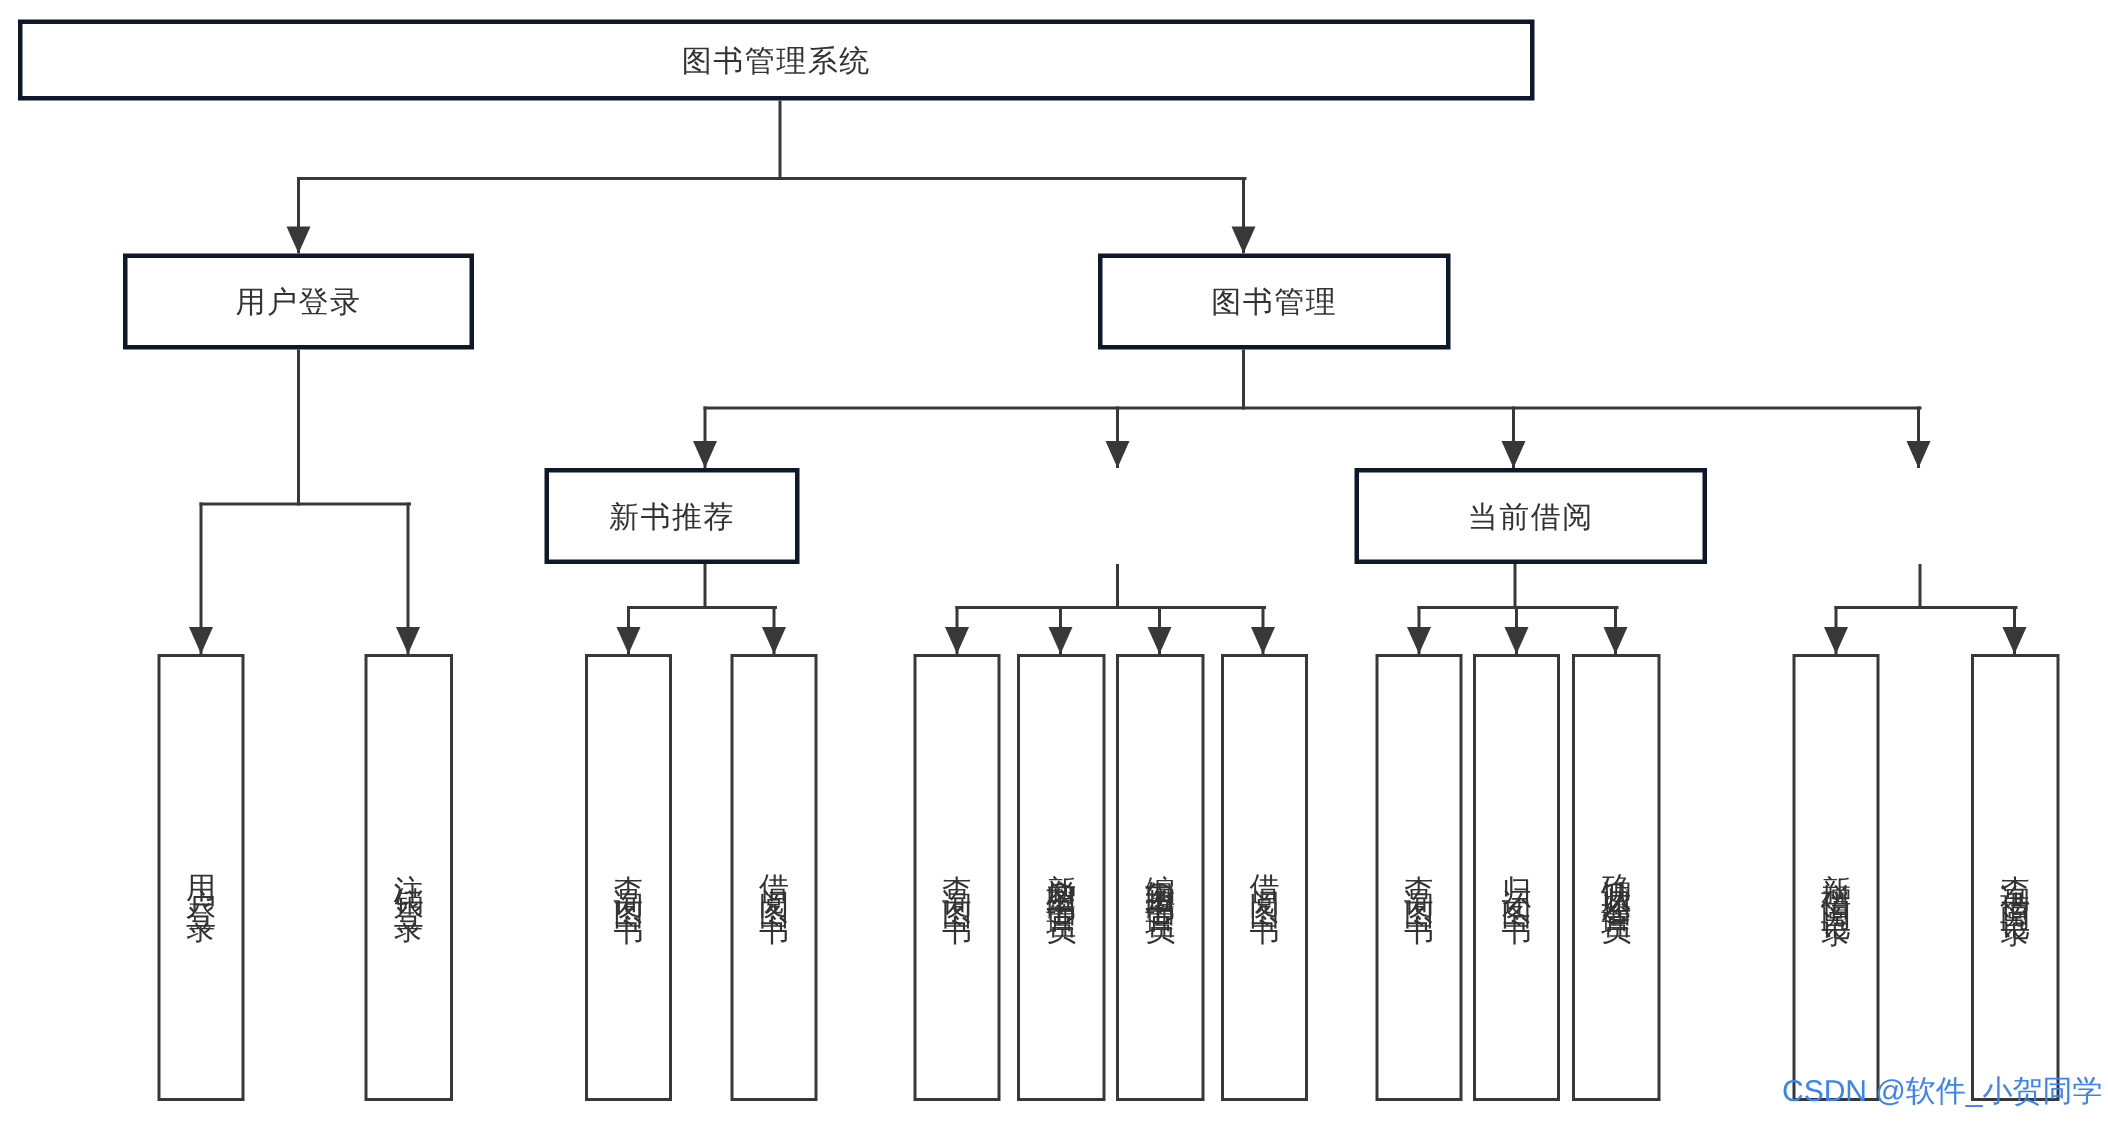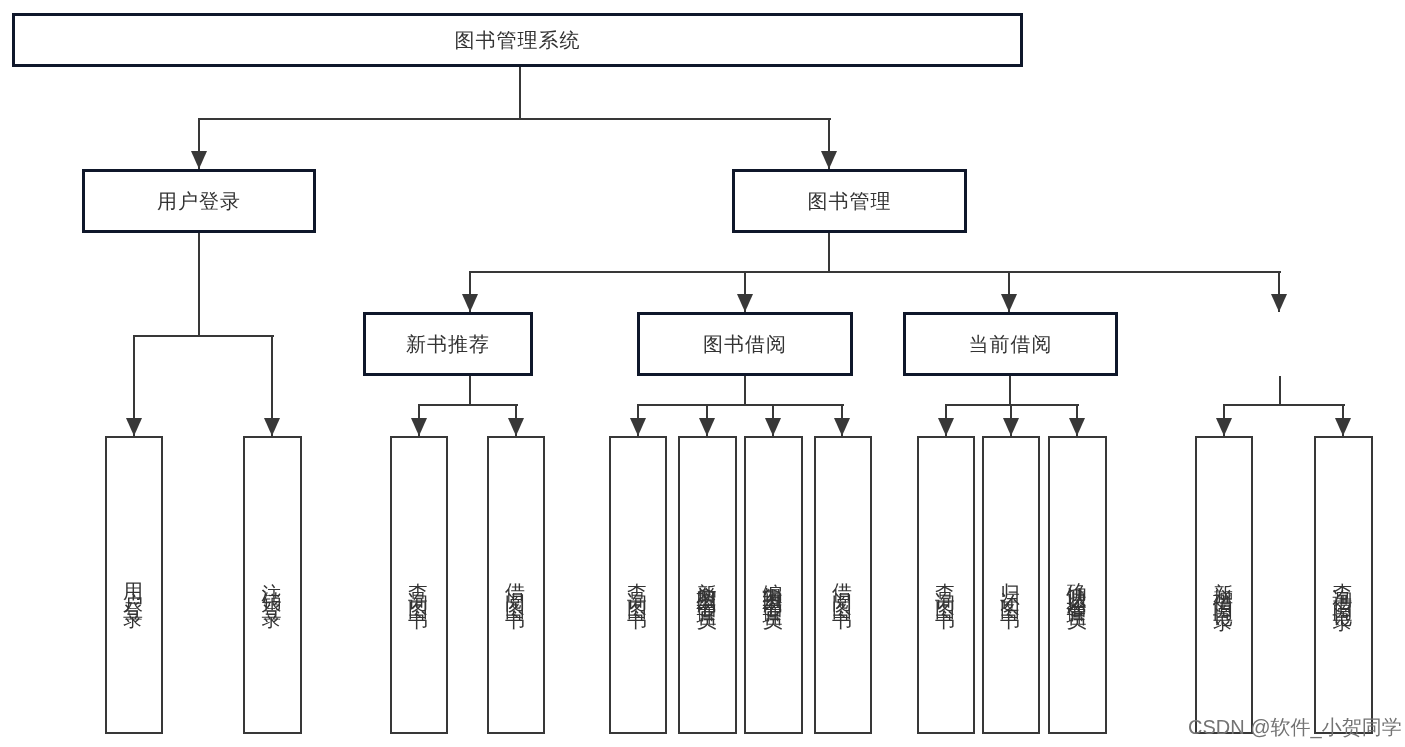--- a/index.html
+++ b/index.html
@@ -49,21 +49,21 @@
     position:absolute;
     width:0; height:0;
     border-left:8px solid transparent;
     border-right:8px solid transparent;
     border-top:18px solid #383838;
   }
   .watermark {
     position:absolute;
     left:1188px; top:714px;
     font-size:20px;
-    color:#737373;
+    color:#3b82f6;
     white-space:nowrap;
   }
 </style>
 </head>
 <body>
 
 <div id="canvas">
 
   <div class="box" style="left:12px; top:13px; width:1011px; height:54px;">图书管理系统</div>
 
@@ -89,22 +89,21 @@
   <div class="vline" style="left:469px; top:271px; height:41px;"></div>
   <div class="arrow" style="left:462px; top:294px;"></div>
   <div class="vline" style="left:744px; top:271px; height:41px;"></div>
   <div class="arrow" style="left:737px; top:294px;"></div>
   <div class="vline" style="left:1008px; top:271px; height:41px;"></div>
   <div class="arrow" style="left:1001px; top:294px;"></div>
   <div class="vline" style="left:1278px; top:271px; height:41px;"></div>
   <div class="arrow" style="left:1271px; top:294px;"></div>
 
   <div class="box" style="left:363px; top:312px; width:170px; height:64px;">新书推荐</div>
-  <div class="box" style="left:637px; top:312px; width:216px; height:64px;">图书借阅</div>
-  <div class="box" style="left:903px; top:312px; width:215px; height:64px;">当前借阅</div>
+  <div class="box" style="left:903px; top:312px; width:235px; height:64px;">当前借阅</div>
 
   <div class="vline" style="left:469px; top:376px; height:30px;"></div>
   <div class="hline" style="left:418px; top:404px; width:100px;"></div>
   <div class="vline" style="left:418px; top:404px; height:32px;"></div>
   <div class="arrow" style="left:411px; top:418px;"></div>
   <div class="vline" style="left:515px; top:404px; height:32px;"></div>
   <div class="arrow" style="left:508px; top:418px;"></div>
 
   <div class="vline" style="left:744px; top:376px; height:30px;"></div>
   <div class="hline" style="left:637px; top:404px; width:207px;"></div>

